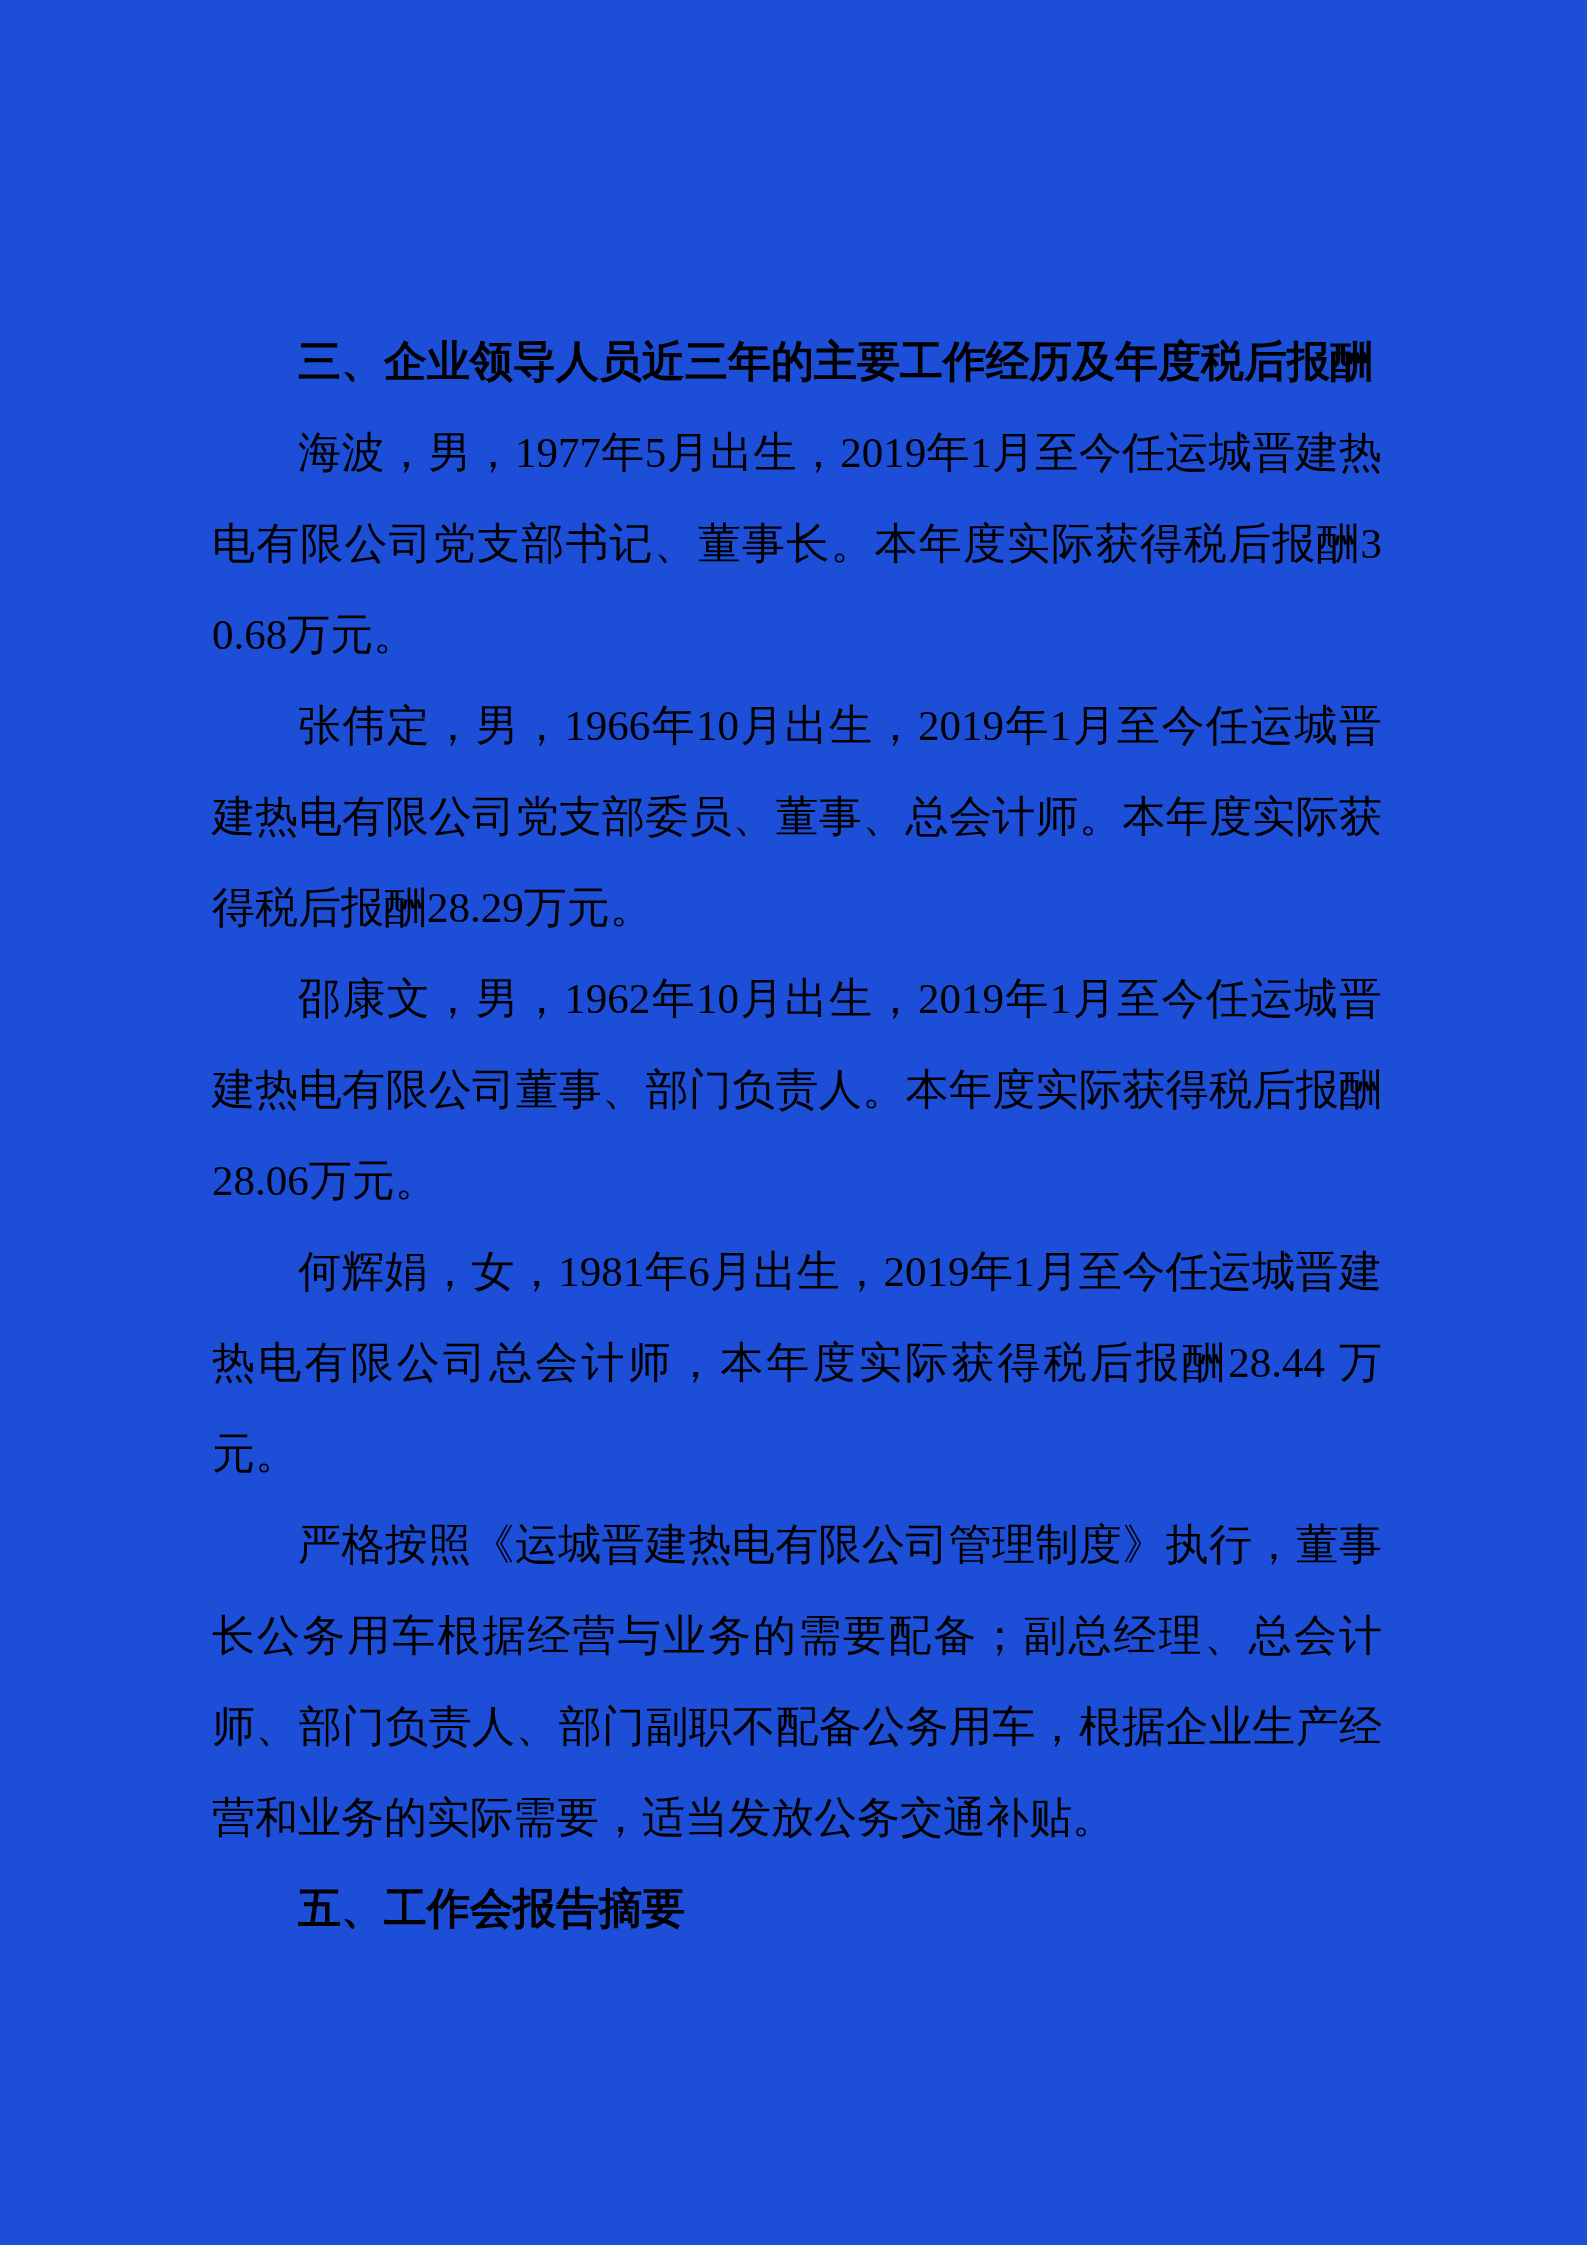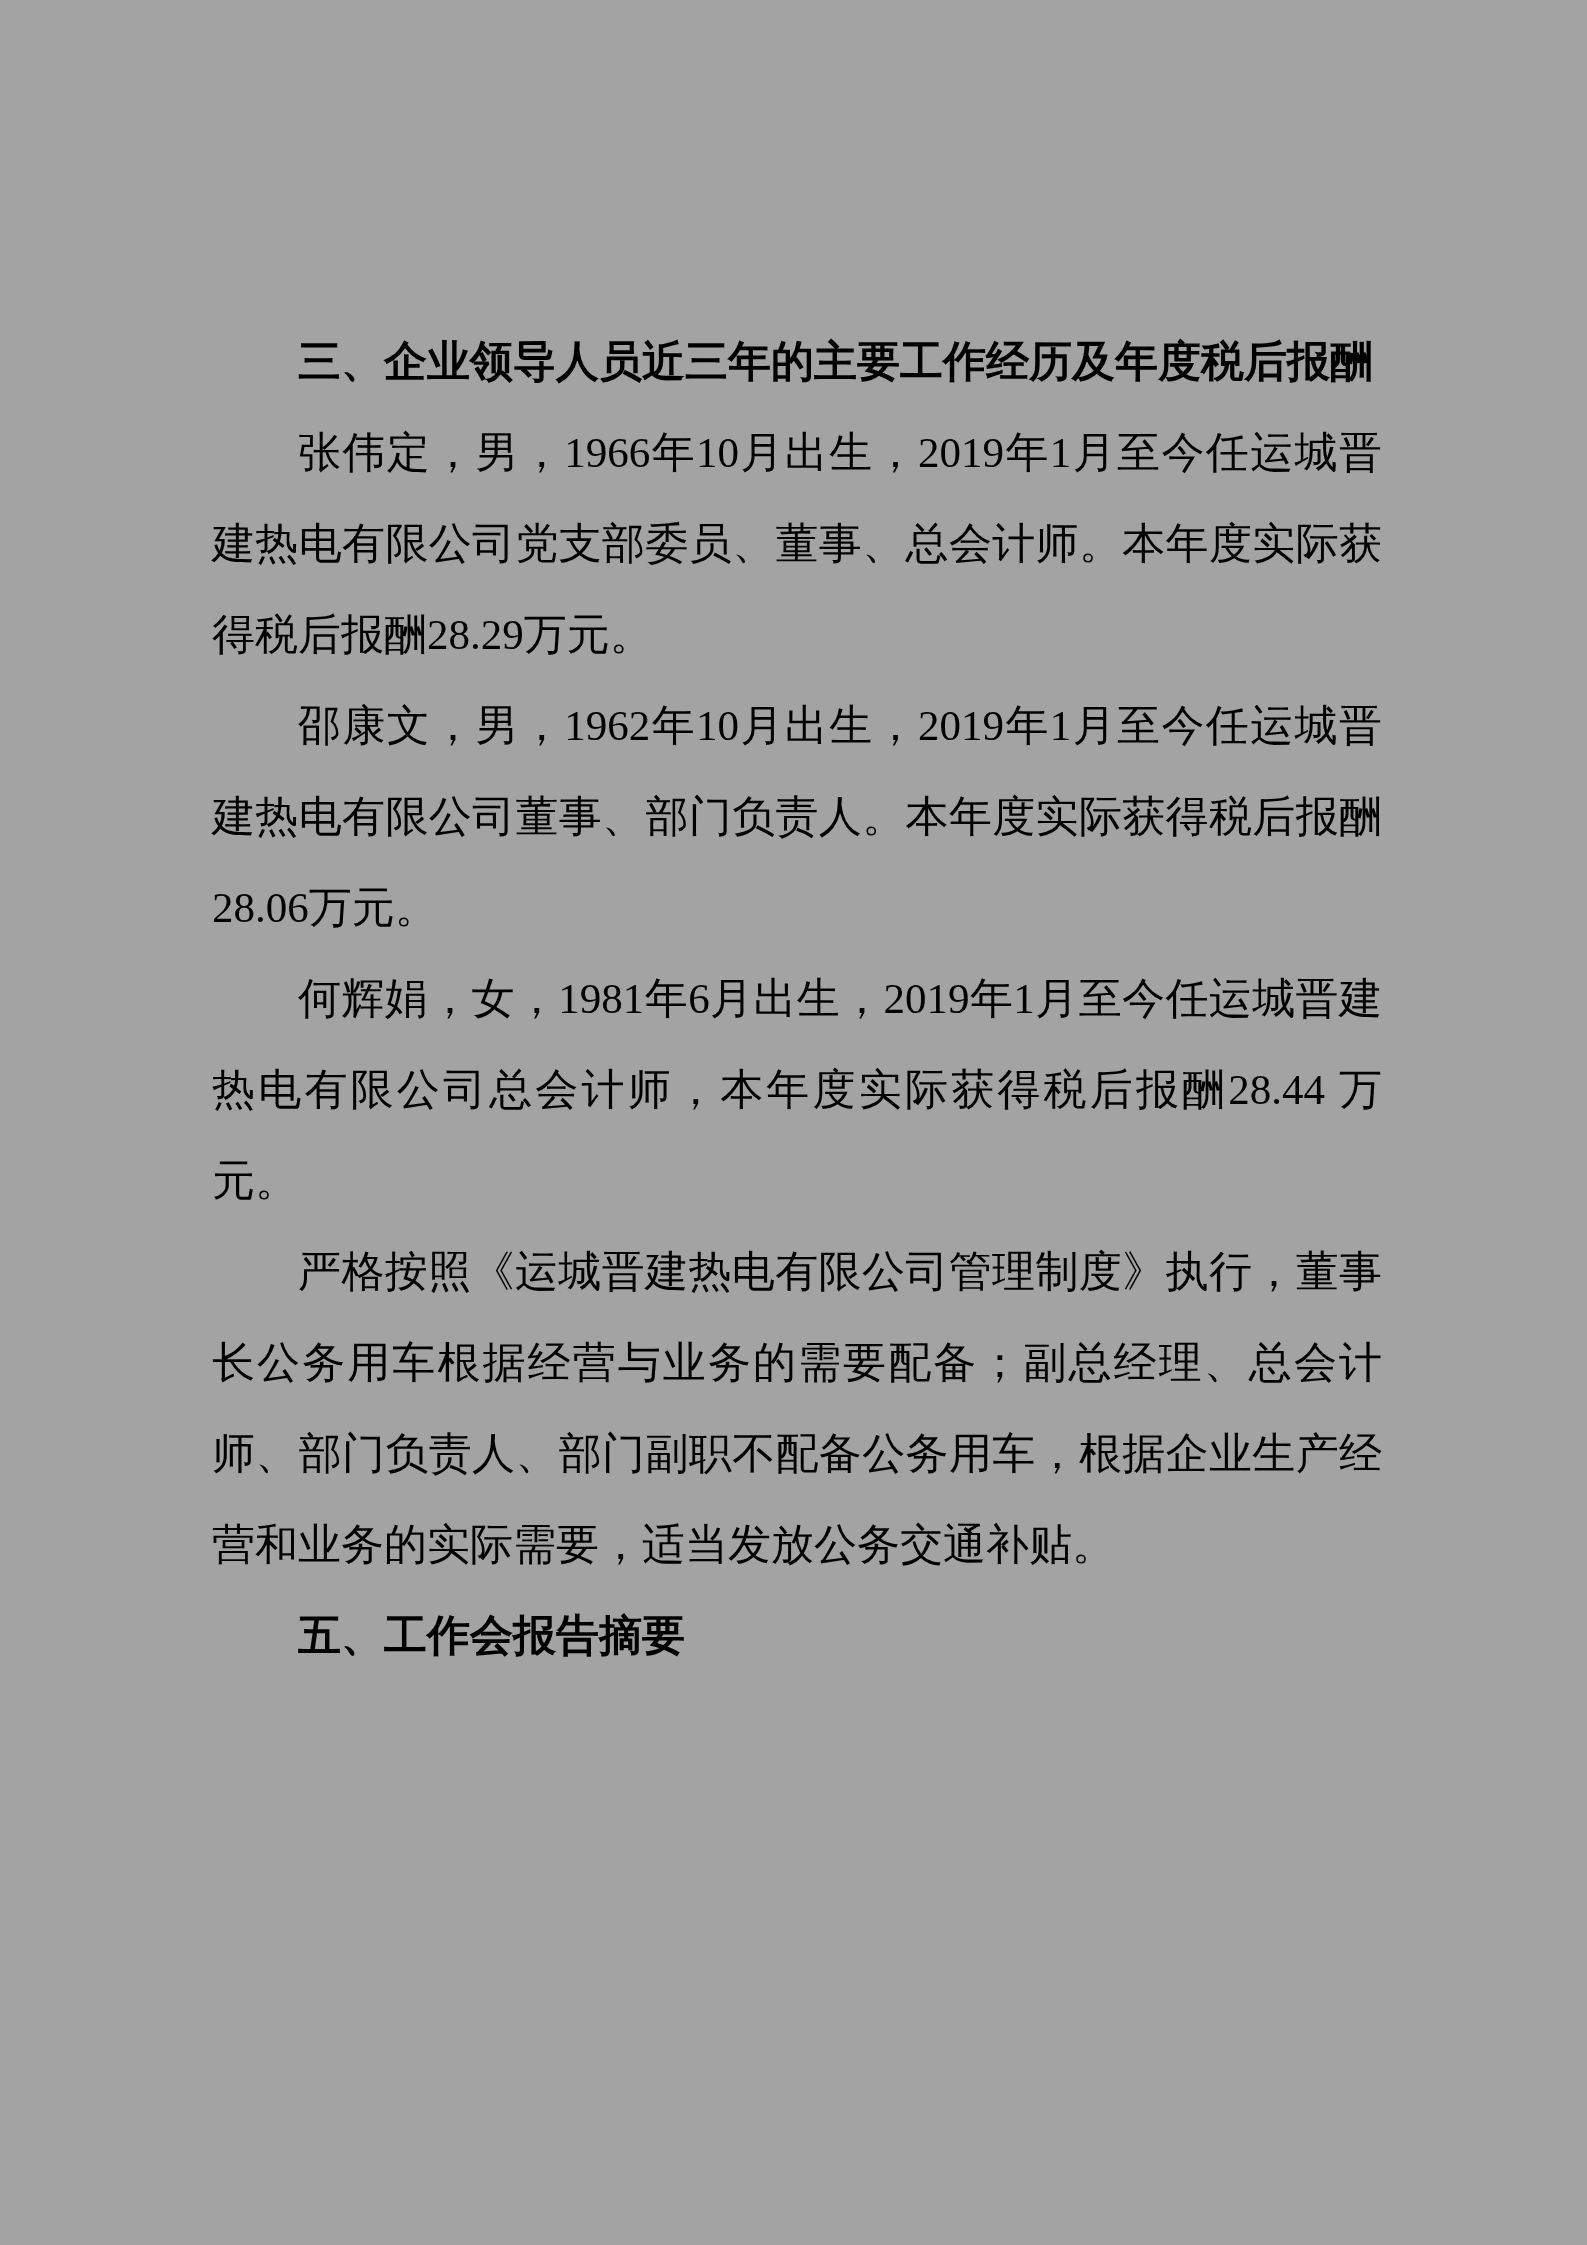--- a/index.html
+++ b/index.html
@@ -5,21 +5,21 @@
   html, body {
     margin: 0;
     padding: 0;
     background: #ffffff;
   }
   .page {
     position: relative;
     width: 1587px;
     height: 2245px;
     box-sizing: border-box;
-    background: #a3a3a3;
+    background: #1d4ed8;
     color: #000000;
     padding: 316px 205px 0 212px;
     overflow: hidden;
   }
   .doc p {
     margin: 0;
     padding: 0;
     font-size: 43px;
     line-height: 91px;
     text-indent: 2em;
@@ -34,18 +34,19 @@
   .heading {
     font-family: "Liberation Sans", "DejaVu Sans", sans-serif;
     font-weight: bold;
   }
 </style>
 </head>
 <body>
 
 <div class="page doc">
   <p class="heading">三、企业领导人员近三年的主要工作经历及年度税后报酬</p>
+  <p class="para">海波，男，1977年5月出生，2019年1月至今任运城晋建热电有限公司党支部书记、董事长。本年度实际获得税后报酬30.68万元。</p>
   <p class="para">张伟定，男，1966年10月出生，2019年1月至今任运城晋建热电有限公司党支部委员、董事、总会计师。本年度实际获得税后报酬28.29万元。</p>
   <p class="para">邵康文，男，1962年10月出生，2019年1月至今任运城晋建热电有限公司董事、部门负责人。本年度实际获得税后报酬28.06万元。</p>
   <p class="para">何辉娟，女，1981年6月出生，2019年1月至今任运城晋建热电有限公司总会计师，本年度实际获得税后报酬28.44 万元。</p>
   <p class="para">严格按照《运城晋建热电有限公司管理制度》执行，董事长公务用车根据经营与业务的需要配备；副总经理、总会计师、部门负责人、部门副职不配备公务用车，根据企业生产经营和业务的实际需要，适当发放公务交通补贴。</p>
   <p class="heading">五、工作会报告摘要</p>
 </div>
 
 </body></html>

